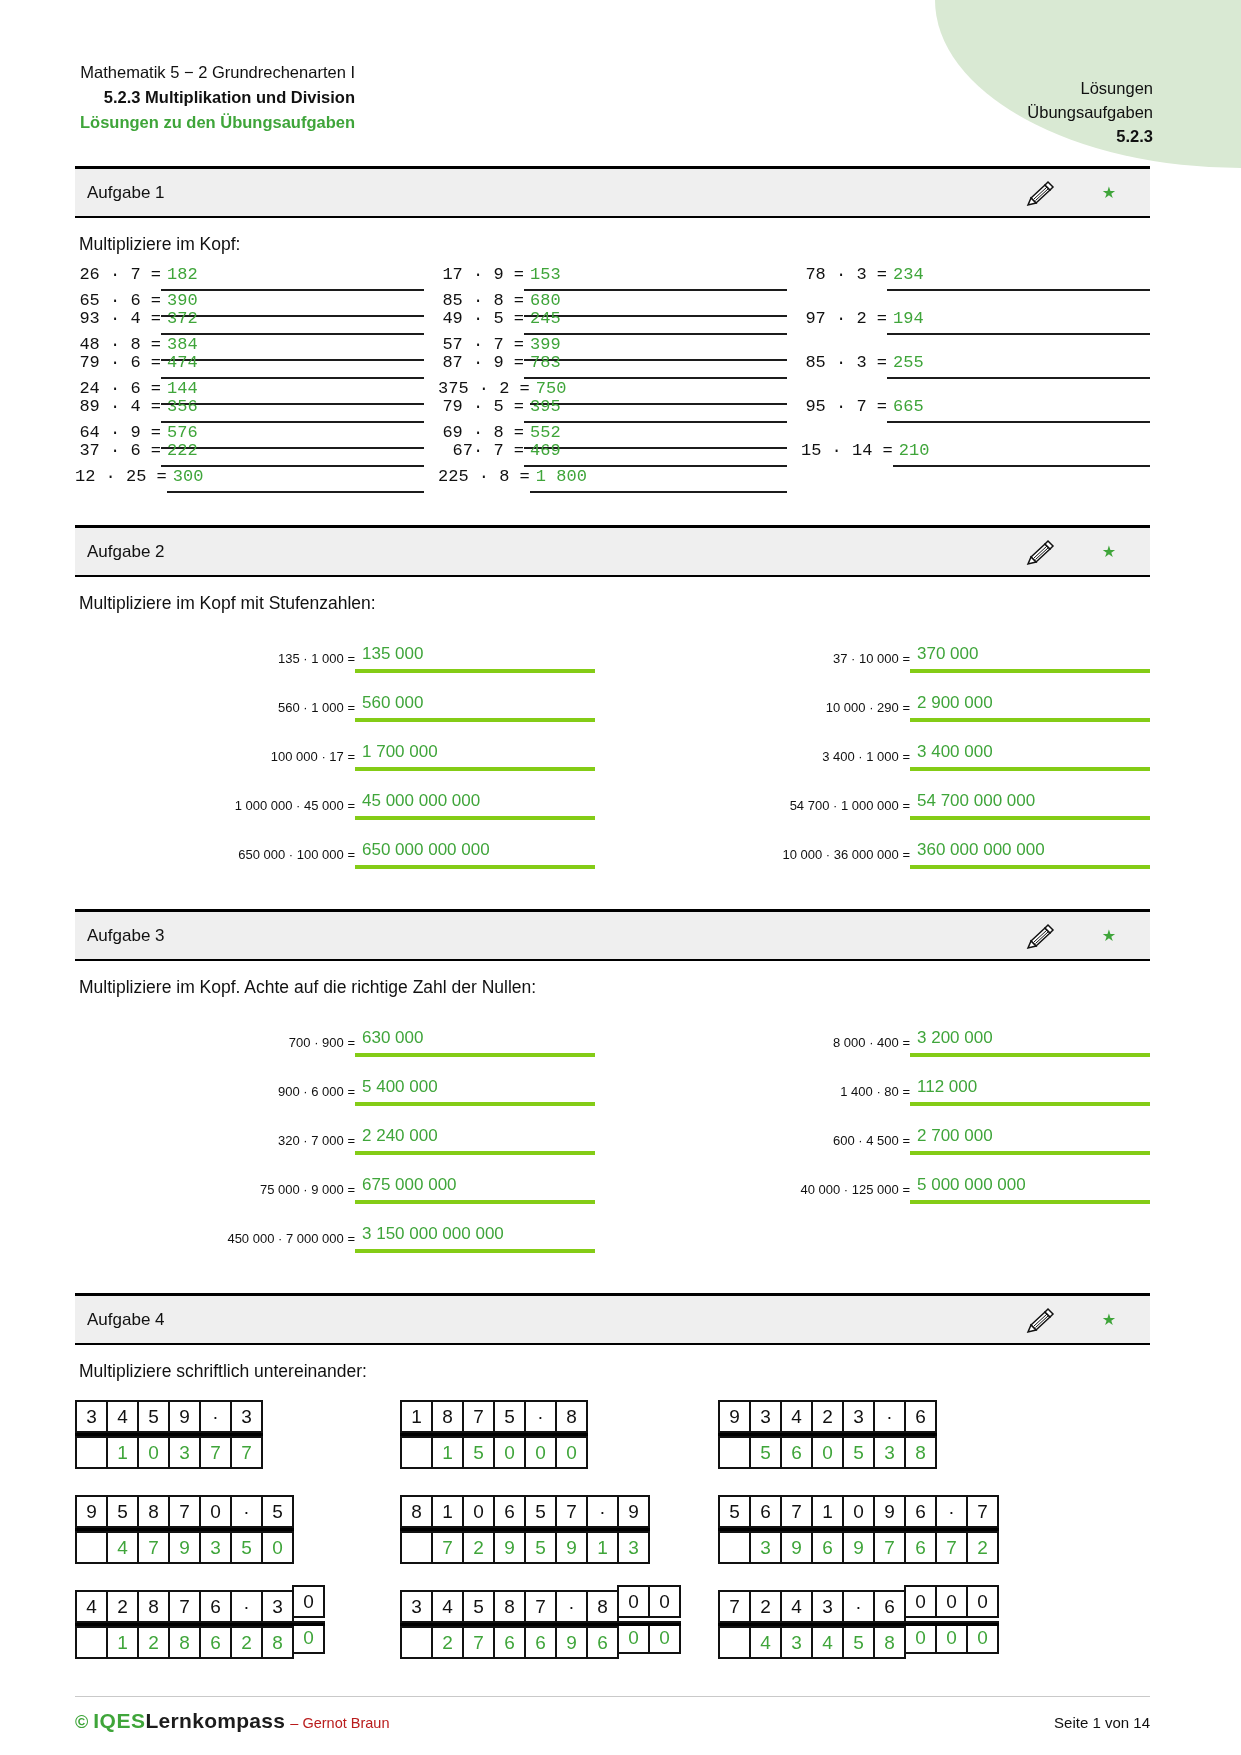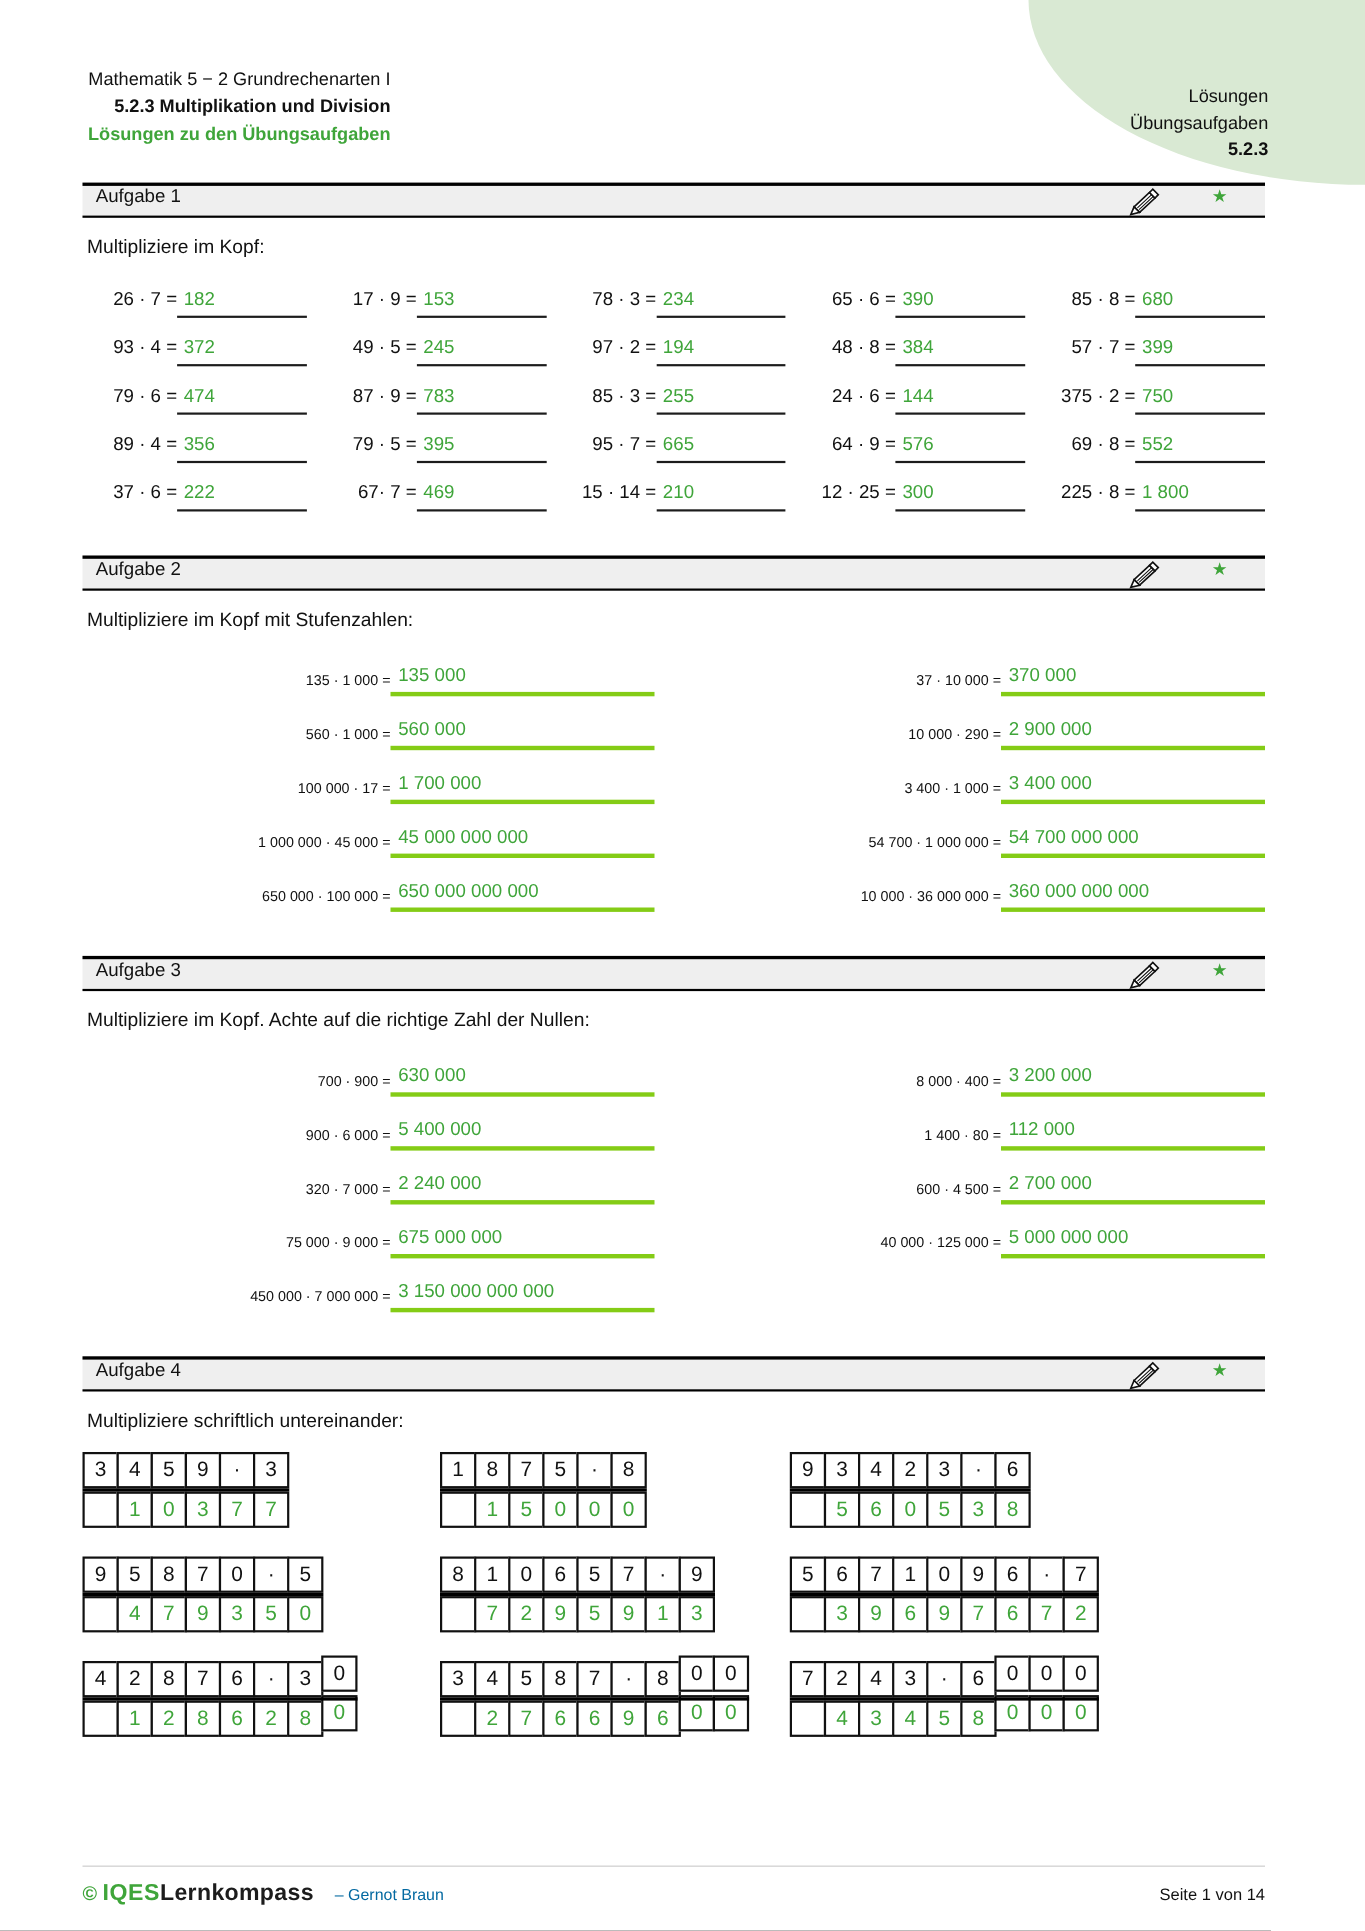--- a/index.html
+++ b/index.html
@@ -34,34 +34,34 @@
   
   .header-left{
     position:absolute;left:80px;top:60px;
     font-size:16.5px;line-height:25px;text-align:right;
   }
   .header-left .l2{font-weight:bold;}
   .header-left .l3{font-weight:bold;color:var(--green);}
   
   .content{padding:166px 91px 0 75px;}
   .bar{
-    display:flex;
-    height:32px;
+    display:flex;align-items:center;
+    height:52px;
     background:var(--bar-bg);
     border-top:3px solid #000;
     border-bottom:2px solid #000;
     padding-left:12px;
   }
   .bar-title{font-size:17px;}
   .bar-pencil{margin-left:auto;display:flex;align-items:center;}
   .bar-star{color:var(--green);font-size:16px;margin:0 34px 0 46px;}
   .instruction{font-size:17.5px;margin:13px 0 8px 4px;line-height:26px;}
   
   .a1rows{margin-top:4px;}
-  .a1row{display:grid;grid-template-columns:repeat(5,1fr);column-gap:14px;height:44px;}
+  .a1row{display:grid;grid-template-columns:repeat(3,1fr);column-gap:14px;height:44px;font-family:Liberation Mono, monospace;}
   .eqcell{display:flex;align-items:flex-end;}
   .eqlabel{white-space:nowrap;min-width:86px;text-align:right;padding-bottom:7px;font-size:17px;}
   .eqans{
     flex:1;border-bottom:2px solid #1c1c1c;color:var(--green);
     font-size:17px;padding:0 2px 5px 6px;white-space:nowrap;
   }
   
   .abrows{margin-top:6px;}
   .abrow{display:flex;height:49px;}
   .abhalf{display:flex;align-items:flex-end;}
@@ -91,21 +91,21 @@
   .gsep{height:3px;background:#000;position:relative;z-index:2;}
   
   .footer{
     position:absolute;left:75px;right:91px;bottom:22px;
     border-top:1px solid #c9c9c9;padding-top:12px;
     display:flex;align-items:baseline;
   }
   .f-copy{color:var(--green);font-size:18px;margin-right:5px;font-weight:bold;}
   .f-brand-green{color:var(--green);font-size:21px;font-weight:bold;letter-spacing:0.5px;}
   .f-brand-rest{color:#1c1c1c;font-size:21px;font-weight:bold;letter-spacing:0.3px;}
-  .f-author{font-size:14.5px;color:#0369a1;margin-left:19px;}
+  .f-author{font-size:14.5px;color:#b91c1c;margin-left:5px;}
   .f-page{margin-left:auto;font-size:15px;color:#111;}
   svg.pencil{display:block;}
 </style>
 </head>
 <body>
 
 <div class="page">
 
   <div class="corner-shape"></div>
   <div class="corner-text">

